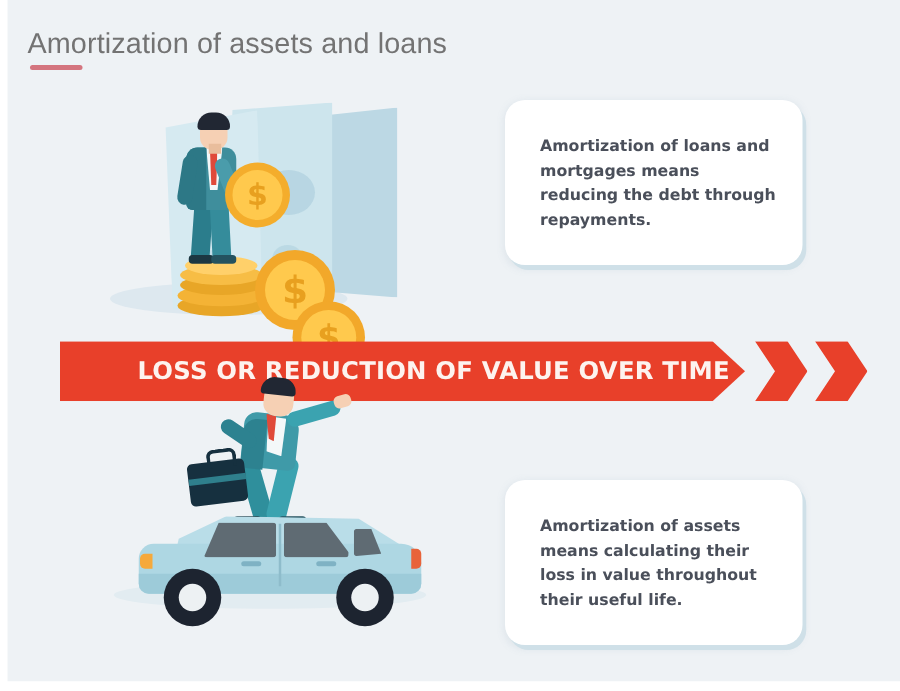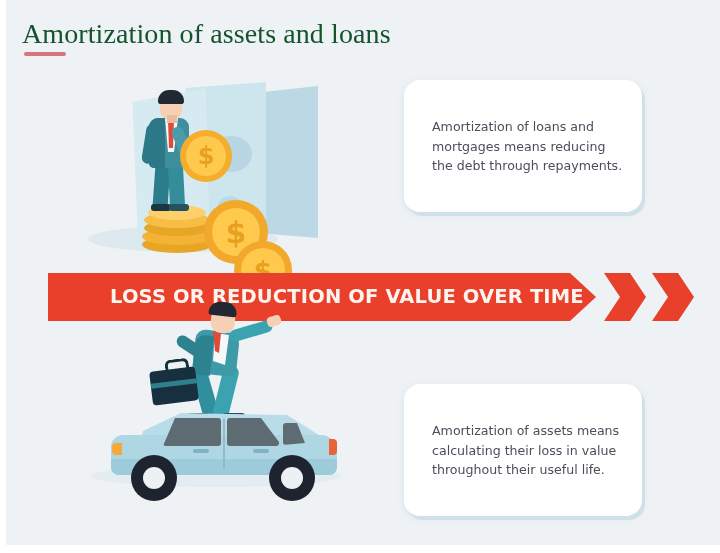--- a/index.html
+++ b/index.html
@@ -26,24 +26,24 @@
   }
 
   
   #title-block {
     position: absolute;
     left: 16px;
     top: 20px;
     width: 520px;
   }
   #page-title {
-    font-family: Liberation Serif, serif;
-    font-size: 28px;
+    font-family: Liberation Sans, sans-serif;
+    font-size: 23px;
     font-weight: 400;
-    color: #14532d;
+    color: #737373;
     letter-spacing: 0.1px;
     line-height: 28px;
     white-space: nowrap;
   }
   #title-underline {
     margin-top: 4px;
     margin-left: 2px;
     width: 42px;
     height: 4px;
     border-radius: 2px;
@@ -51,20 +51,21 @@
   }
 
   
   .info-card {
     position: absolute;
     width: 238px;
     height: 132px;
     background: #ffffff;
     border-radius: 16px;
     box-shadow: 3px 4px 0 0 #cfe0e8, 0 2px 7px rgba(120,150,170,0.17);
+    font-weight: bold;
   }
   #card-loans { left: 398px; top: 80px; }
   #card-assets { left: 398px; top: 370px; margin-top: 14px; }
 
   .card-text {
     position: absolute;
     left: 28px;
     right: 18px;
     top: 50%;
     transform: translateY(-50%);

